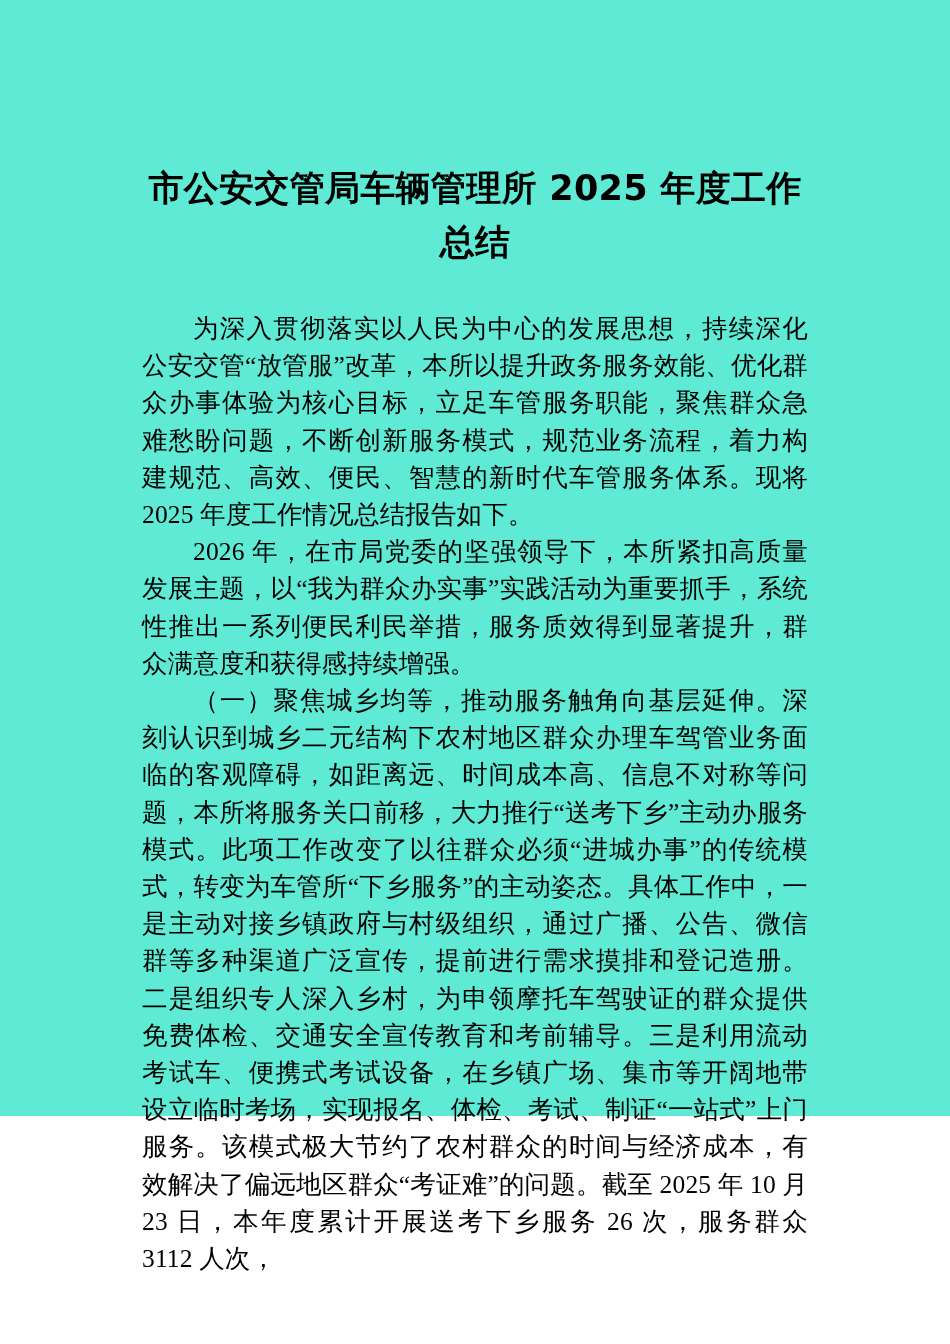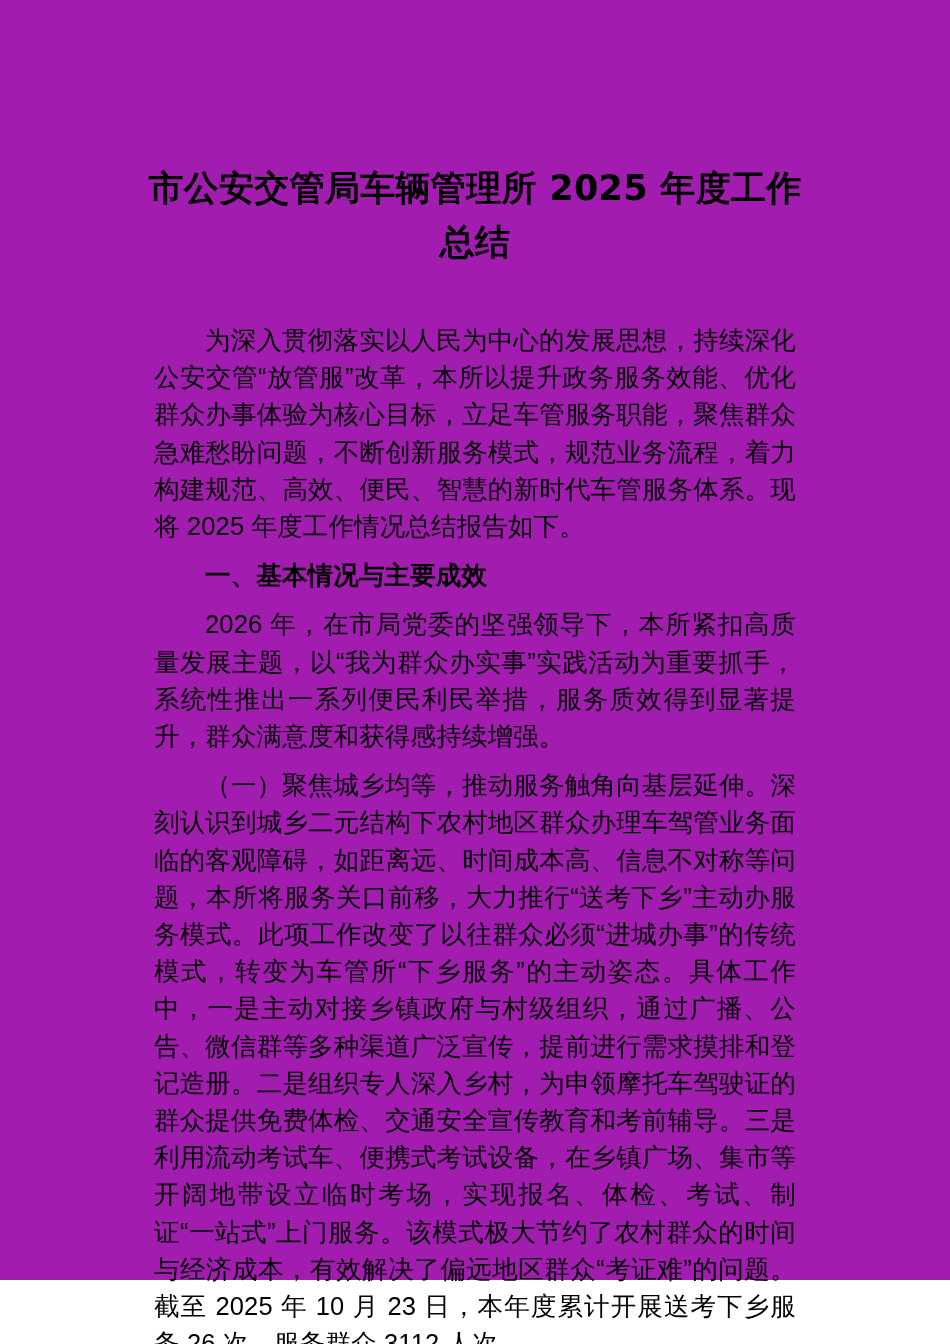--- a/index.html
+++ b/index.html
@@ -15,22 +15,22 @@
     font-family: "Liberation Serif", "DejaVu Serif", serif;
     color: #000000;
     -webkit-font-smoothing: antialiased;
   }
 
   .page {
     position: absolute;
     left: 0;
     top: 0;
     width: 950px;
-    height: 1280px;
-    background: #a21caf;
+    height: 1116px;
+    background: #5eead4;
   }
 
   .content {
     position: absolute;
     left: 142px;
     top: 0;
     width: 666px;
   }
 
   .doc-title {
@@ -40,23 +40,23 @@
     font-weight: bold;
     font-size: 35px;
     line-height: 54px;
     text-align: center;
     letter-spacing: 0.3px;
     padding-top: 161px;
     color: #000000;
   }
 
   .para {
-    margin: 12px;
+    margin: 0;
     padding: 0;
-    font-family: Liberation Sans, sans-serif;
+    font-family: Liberation Serif, serif;
     font-weight: normal;
     font-size: 25.5px;
     line-height: 37.2px;
     text-align: justify;
     text-justify: inter-ideograph;
     text-indent: 51px;
     color: #000000;
     letter-spacing: 0.15px;
   }
 
@@ -73,20 +73,19 @@
 
 <div class="page">
   <div class="content">
 
     <h1 class="doc-title">市公安交管局车辆管理所 2025 年度工作总结</h1>
 
     <div class="spacer-after-title"></div>
 
     <p class="para">为深入贯彻落实以人民为中心的发展思想，持续深化公安交管“放管服”改革，本所以提升政务服务效能、优化群众办事体验为核心目标，立足车管服务职能，聚焦群众急难愁盼问题，不断创新服务模式，规范业务流程，着力构建规范、高效、便民、智慧的新时代车管服务体系。现将 2025 年度工作情况总结报告如下。</p>
 
-    <p class="para heading">一、基本情况与主要成效</p>
 
     <p class="para">2026 年，在市局党委的坚强领导下，本所紧扣高质量发展主题，以“我为群众办实事”实践活动为重要抓手，系统性推出一系列便民利民举措，服务质效得到显著提升，群众满意度和获得感持续增强。</p>
 
     <p class="para">（一）聚焦城乡均等，推动服务触角向基层延伸。深刻认识到城乡二元结构下农村地区群众办理车驾管业务面临的客观障碍，如距离远、时间成本高、信息不对称等问题，本所将服务关口前移，大力推行“送考下乡”主动办服务模式。此项工作改变了以往群众必须“进城办事”的传统模式，转变为车管所“下乡服务”的主动姿态。具体工作中，一是主动对接乡镇政府与村级组织，通过广播、公告、微信群等多种渠道广泛宣传，提前进行需求摸排和登记造册。二是组织专人深入乡村，为申领摩托车驾驶证的群众提供免费体检、交通安全宣传教育和考前辅导。三是利用流动考试车、便携式考试设备，在乡镇广场、集市等开阔地带设立临时考场，实现报名、体检、考试、制证“一站式”上门服务。该模式极大节约了农村群众的时间与经济成本，有效解决了偏远地区群众“考证难”的问题。截至 2025 年 10 月 23 日，本年度累计开展送考下乡服务 26 次，服务群众 3112 人次，</p>
 
   </div>
 </div>
 
 </body></html>

